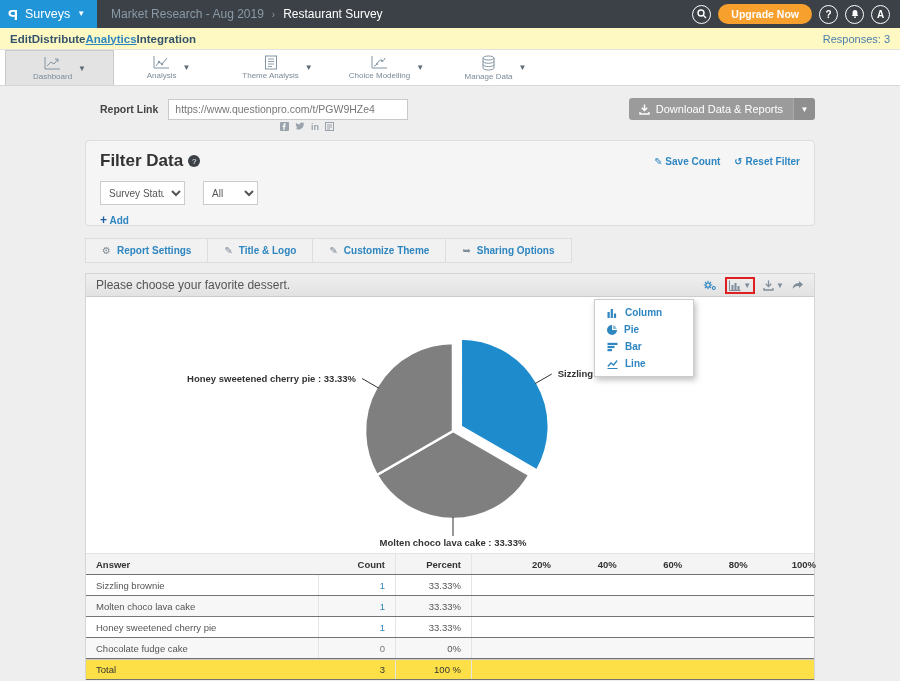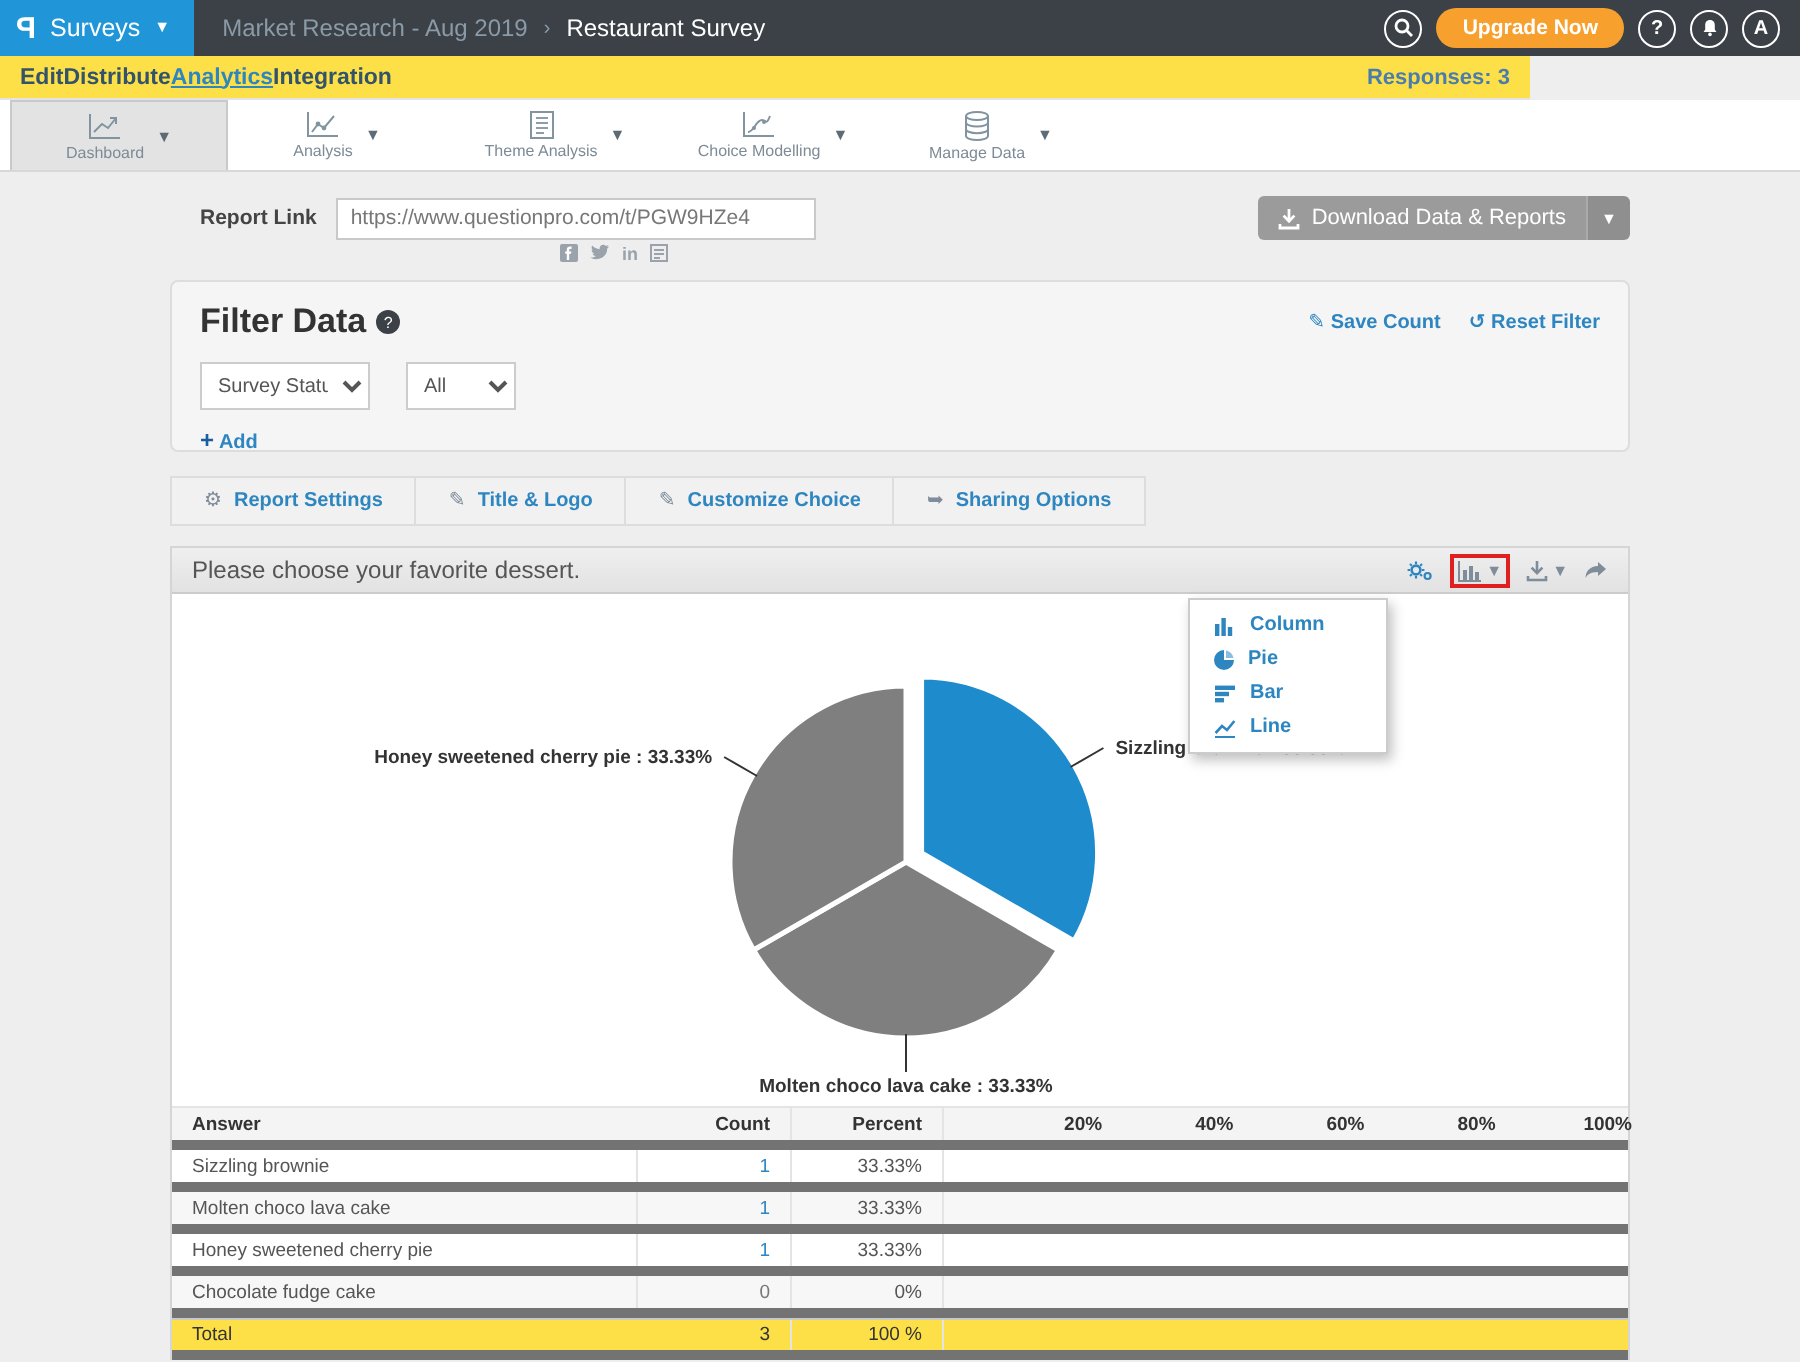--- a/index.html
+++ b/index.html
@@ -15,25 +15,25 @@
   .caret { font-size:8px; line-height:1; }
   .breadcrumb { display:flex; align-items:center; gap:8px; margin-left:14px; font-size:12px; }
   .crumb-parent { color:#8b9aa7; cursor:pointer; }
   .crumb-sep { color:#8b9aa7; font-size:10px; }
   .crumb-current { color:#ffffff; }
   .topbar-right { margin-left:auto; display:flex; align-items:center; gap:7px; padding-right:10px; }
   .circle-btn { width:19px; height:19px; border:1.5px solid #fff; border-radius:50%; color:#fff; display:flex; align-items:center; justify-content:center; font-size:10px; font-weight:bold; cursor:pointer; }
   .upgrade-btn { background:#f7a02e; color:#fff; font-size:10.5px; font-weight:bold; border:none; border-radius:10px; padding:4px 13px; cursor:pointer; }
 
   
-  .subnav { position:absolute; top:28px; left:0; width:765px; height:22px; background:#fde047; border-bottom:1px solid #e3e3e3; display:flex; align-items:center; font-size:11.5px; font-weight:bold; }
+  .subnav { position:absolute; top:28px; left:0; width:900px; height:22px; background:#fef9c3; border-bottom:1px solid #e3e3e3; display:flex; align-items:center; font-size:11.5px; font-weight:bold; }
   .subnav a { color:#33536b; text-decoration:none; cursor:pointer; }
   .subnav a:first-child { margin-left:10px; }
   .subnav a.active { color:#2e86c1; text-decoration:underline; }
-  .responses { margin-left:auto; margin-right:10px; color:#4a7dab; font-size:11px; font-weight:bold; }
+  .responses { margin-left:auto; margin-right:10px; color:#4a7dab; font-size:11px; font-weight:normal; }
 
   
   .toolbar { position:absolute; top:50px; left:0; width:900px; height:36px; background:#fff; border-bottom:1px solid #d8d8d8; display:flex; align-items:stretch; padding-left:5px; }
   .tool-item { width:109px; display:flex; align-items:center; justify-content:center; gap:6px; cursor:pointer; }
   .tool-item.active { background:#e3e3e3; border:1px solid #c9c9c9; border-bottom:none; }
   .tool-col { display:flex; flex-direction:column; align-items:center; gap:1px; }
   .tool-label { font-size:8px; color:#7c8b97; }
   .tool-caret { color:#5d6b76; font-size:8px; }
   .tool-icon svg { display:block; }
 
@@ -78,21 +78,21 @@
   .red-box { border:2px solid #e02020; padding:1px 2px; }
   
   .chart-menu { position:absolute; top:25px; left:508px; width:100px; background:#fff; border:1px solid #ccc; box-shadow:2px 3px 6px rgba(0,0,0,.25); z-index:5; padding:4px 0; }
   .menu-item { display:flex; align-items:center; gap:7px; padding:3px 12px; font-size:10px; font-weight:bold; color:#2e86c1; cursor:pointer; }
   .menu-item svg { display:block; }
 
   .pie-wrap { position:relative; width:728px; height:256px; }
 
   
   .result-table { position:absolute; top:279px; left:0; width:728px; font-size:9.5px; color:#555; }
-  .trow { display:flex; align-items:stretch; border-bottom:5px solid #737373; height:21px; }
+  .trow { display:flex; align-items:stretch; border-bottom:1px solid #737373; height:21px; }
   .trow.thead { background:#f4f4f4; font-weight:bold; color:#333; height:22px; border-top:1px solid #e4e4e4; }
   .trow.alt { background:#f7f7f7; }
   .trow.total { font-weight:normal; color:#333; border-top:1px solid #c9c9c9; background:#fde047; }
   .c-answer { width:233px; padding:0 10px; display:flex; align-items:center; border-right:1px solid #e4e4e4; }
   .c-count { width:77px; padding:0 10px; display:flex; align-items:center; justify-content:flex-end; border-right:1px solid #e4e4e4; }
   .c-percent { width:76px; padding:0 10px; display:flex; align-items:center; justify-content:flex-end; border-right:1px solid #e4e4e4; }
   .c-bar { flex:1; position:relative; display:flex; align-items:center; padding-left:4px; }
   .trow.thead .c-answer, .trow.total .c-answer { border-right-color:transparent; }
   .count-link { color:#2e86c1; cursor:pointer; }
   .count-zero { color:#777; }
@@ -277,21 +277,21 @@
         <div class="tab">
             <span class="ticon">⚙</span>
             <span>Report Settings</span>
           </div>
         <div class="tab">
             <span class="ticon">✎</span>
             <span>Title &amp; Logo</span>
           </div>
         <div class="tab">
             <span class="ticon">✎</span>
-            <span>Customize Choice</span>
+            <span>Customize Theme</span>
           </div>
         <div class="tab">
             <span class="ticon">➥</span>
             <span>Sharing Options</span>
           </div>
       </div>
 
       <div class="panel">
         <div class="panel-header">
           <span class="question-title">Please choose your favorite dessert.</span>

